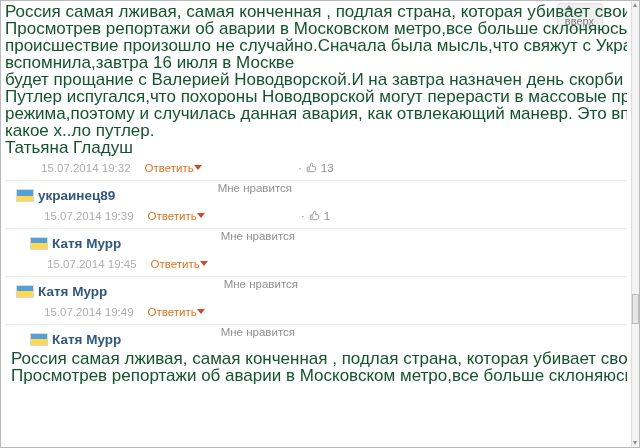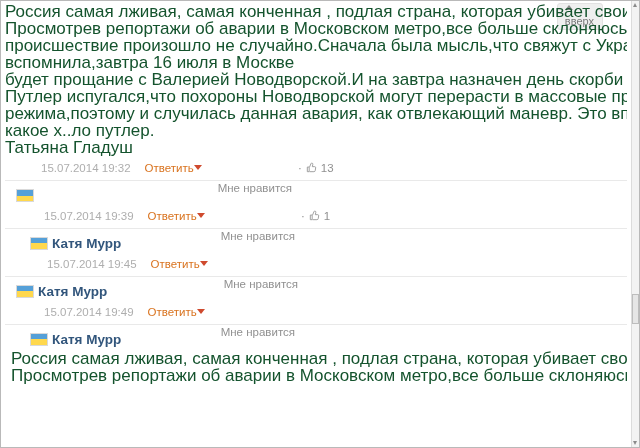--- a/index.html
+++ b/index.html
@@ -79,20 +79,21 @@
           <path d="M2.5 6.5h2v5h-2z M5 11.5h4.6c.8 0 1.3-.4 1.4-1.1l.5-3.1c.1-.7-.3-1.2-1-1.2H7.9l.5-2.4c.2-.8-.2-1.4-.9-1.5-.5-.1-.9.2-1.1.7L4.9 6.5" fill="none" stroke="#999" stroke-width="1"></path>
         </svg>
         <span>13</span>
       </span>
     </div>
   </div>
 
   <div class="comment sep lvl1">
     <div class="c-header">
       <span class="flag flag-ua"></span>
+      <a class="username">украинец89</a>
     </div>
     <div class="c-meta">
       <span class="timestamp">15.07.2014 19:39</span>
       <span class="reply">
         <span>Ответить</span>
         <span class="tri-down"></span>
       </span>
       <span class="like">Мне нравится</span>
       <span class="like-badge">
         <span>·</span>

